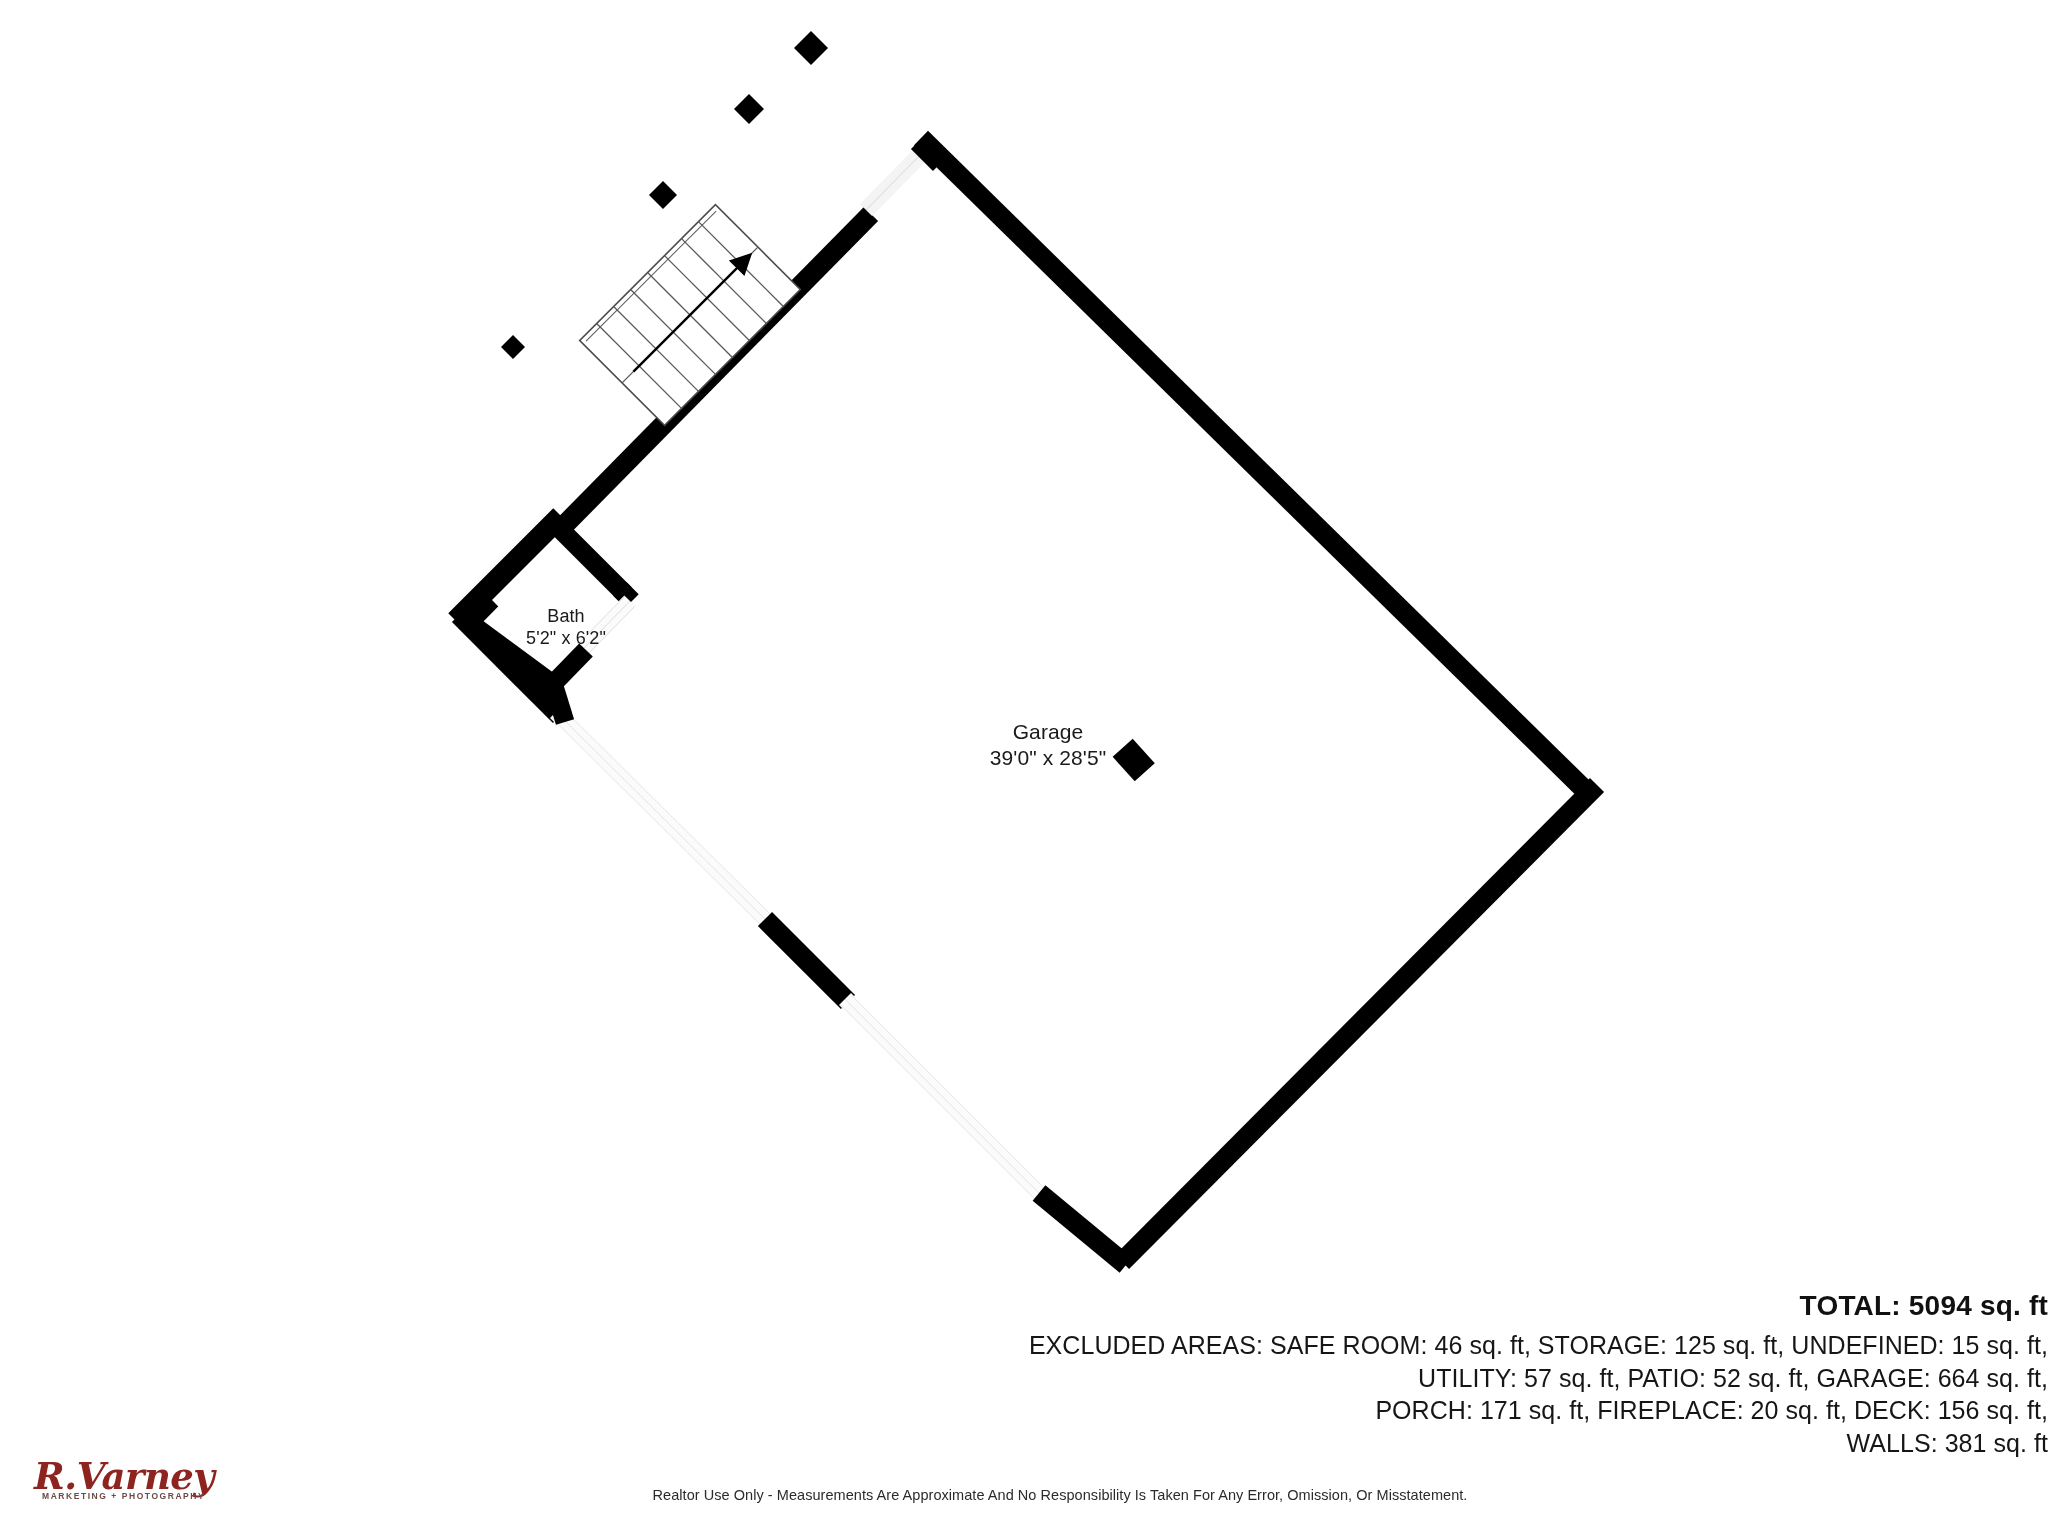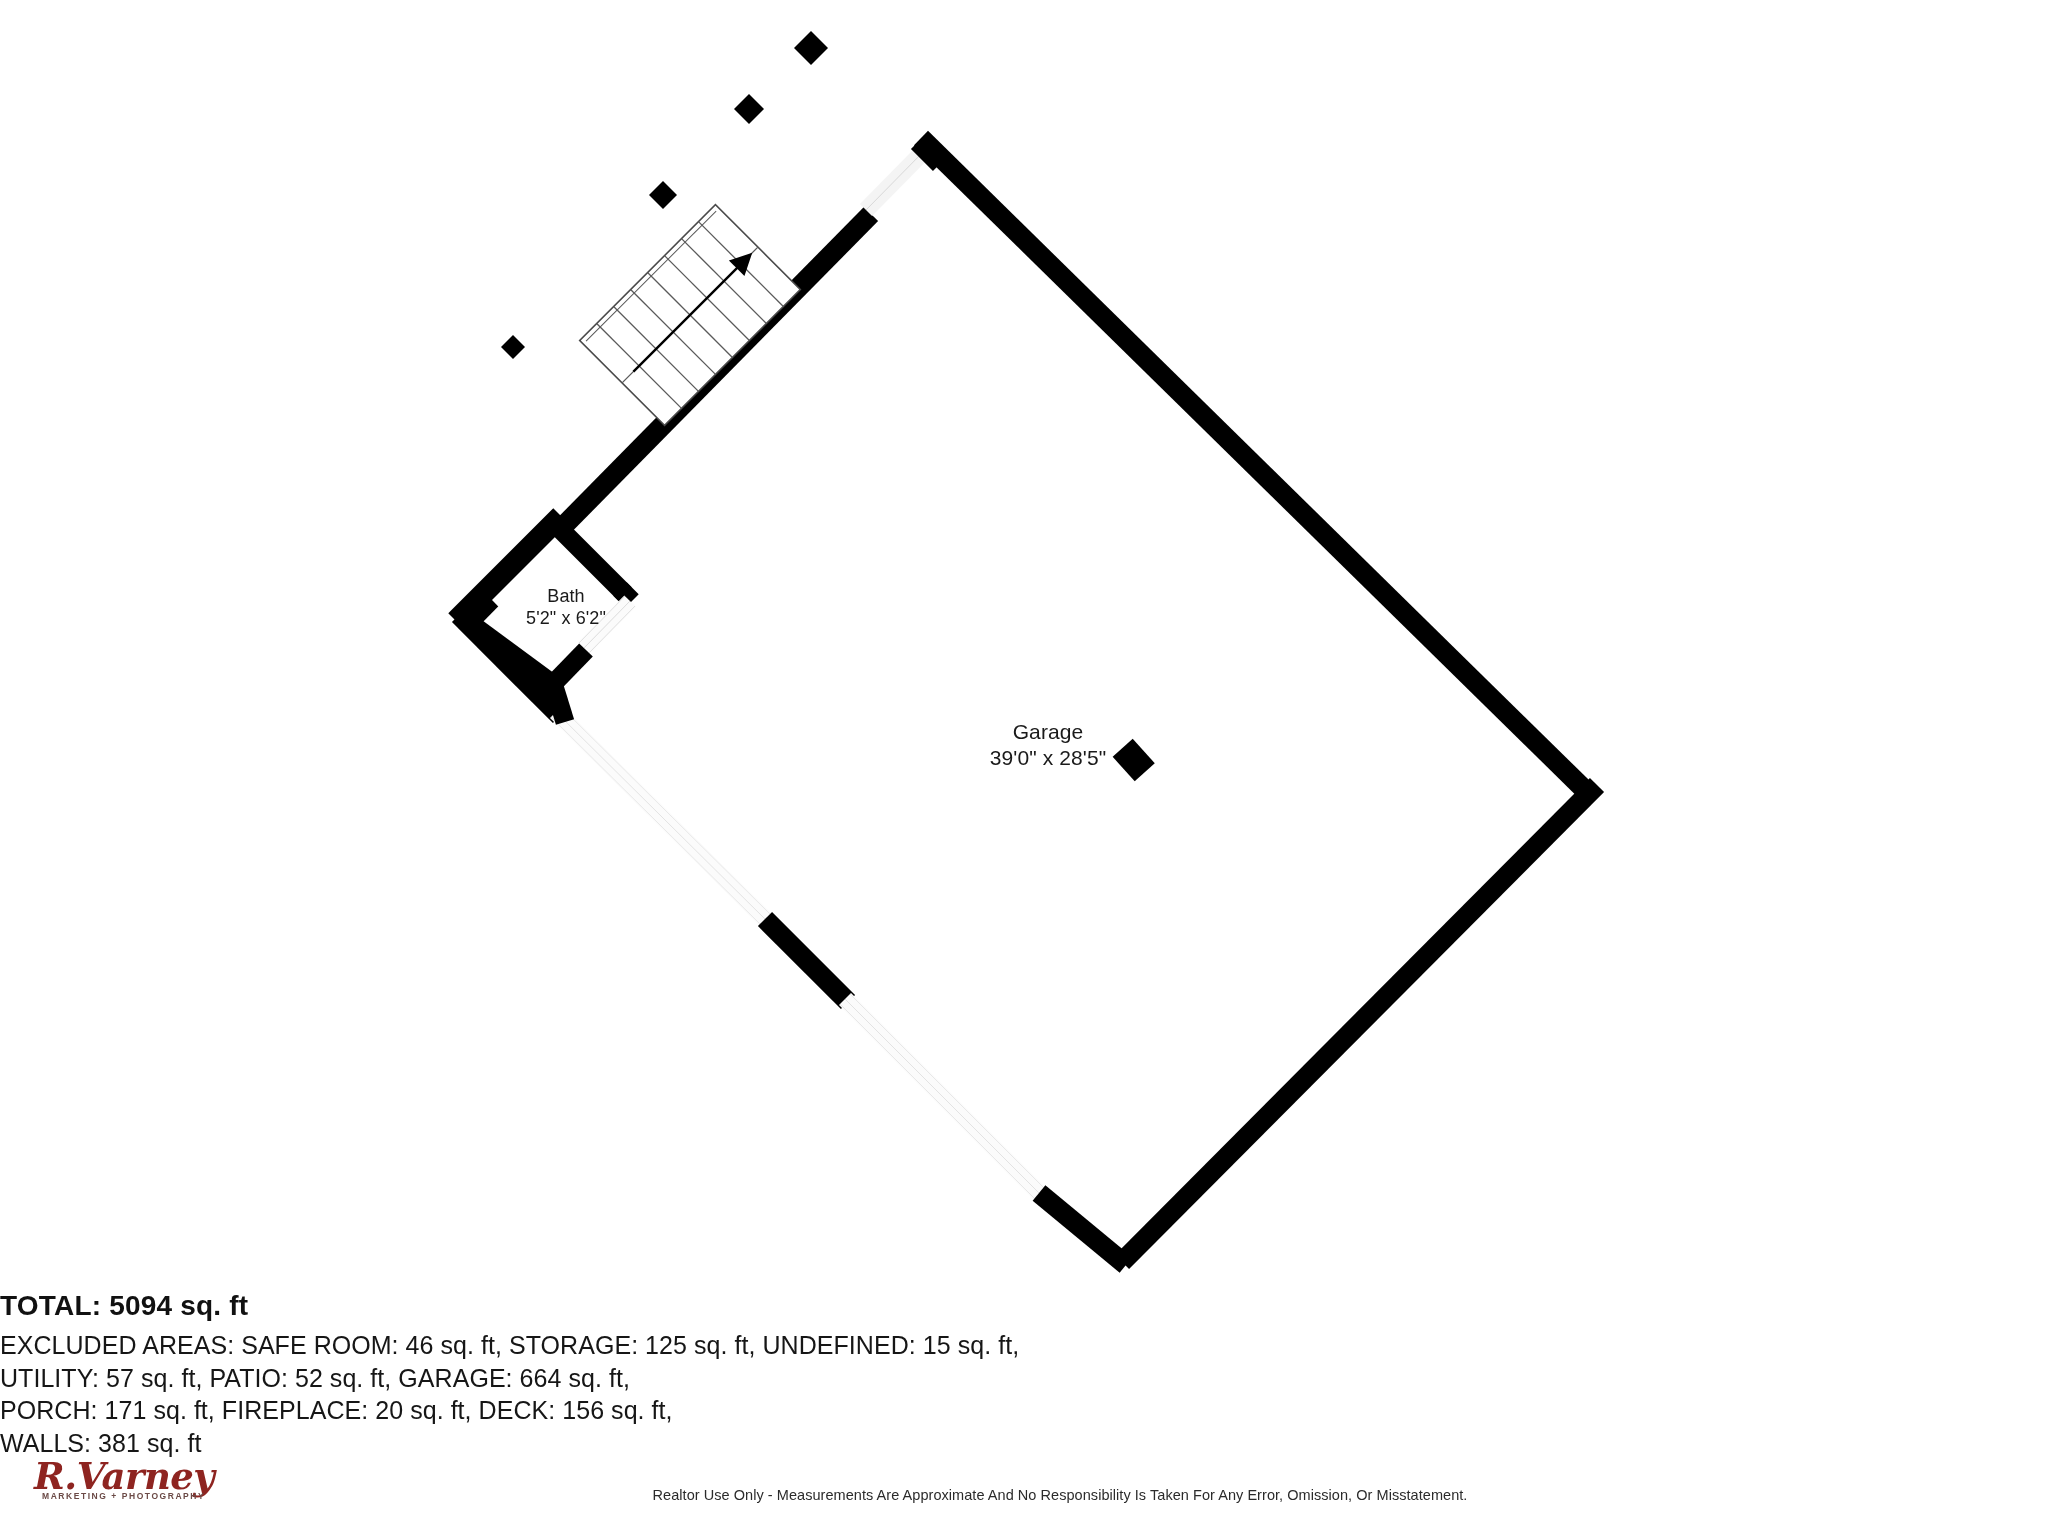--- a/index.html
+++ b/index.html
@@ -64,21 +64,21 @@
   #label-bath .room-dims {
     font-size: 18px;
   }
 
   
   #summary-block {
     position: absolute;
     left: 0;
     top: 1290px;
     width: 2048px;
-    text-align: left;
+    text-align: right;
   }
   #summary-total {
     font-size: 28px;
     font-weight: 700;
     color: #111111;
     letter-spacing: 0.2px;
     margin-bottom: 7px;
   }
   .summary-line {
     font-size: 25px;
@@ -239,21 +239,21 @@
       <rect x="1120" y="744" width="27" height="33" fill="#000000" transform="rotate(-42 1133 760)"></rect>
     </g>
 
   </svg>
 
   <div class="room-label" id="label-garage" style="left:1048px; top:745px;">
     <span class="room-name">Garage</span>
     <span class="room-dims">39'0" x 28'5"</span>
   </div>
 
-  <div class="room-label" id="label-bath" style="left:566px; top:608px;">
+  <div class="room-label" id="label-bath" style="left:566px; top:628px;">
     <span class="room-name">Bath</span>
     <span class="room-dims">5'2" x 6'2"</span>
   </div>
 
 </div>
 
 <div id="summary-block">
   <div id="summary-total">TOTAL: 5094 sq. ft</div>
   <div class="summary-line">EXCLUDED AREAS: SAFE ROOM: 46 sq. ft, STORAGE: 125 sq. ft, UNDEFINED: 15 sq. ft,</div>
   <div class="summary-line">UTILITY: 57 sq. ft, PATIO: 52 sq. ft, GARAGE: 664 sq. ft,</div>

